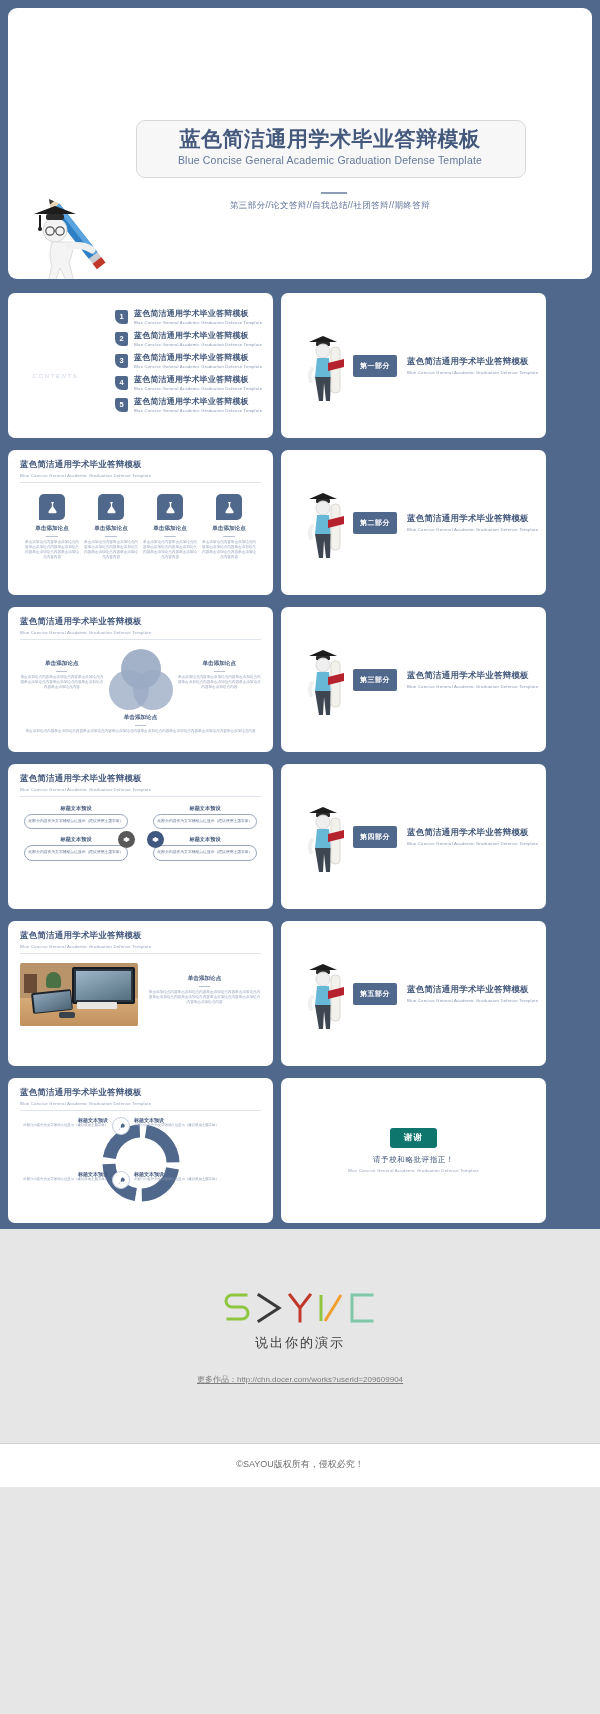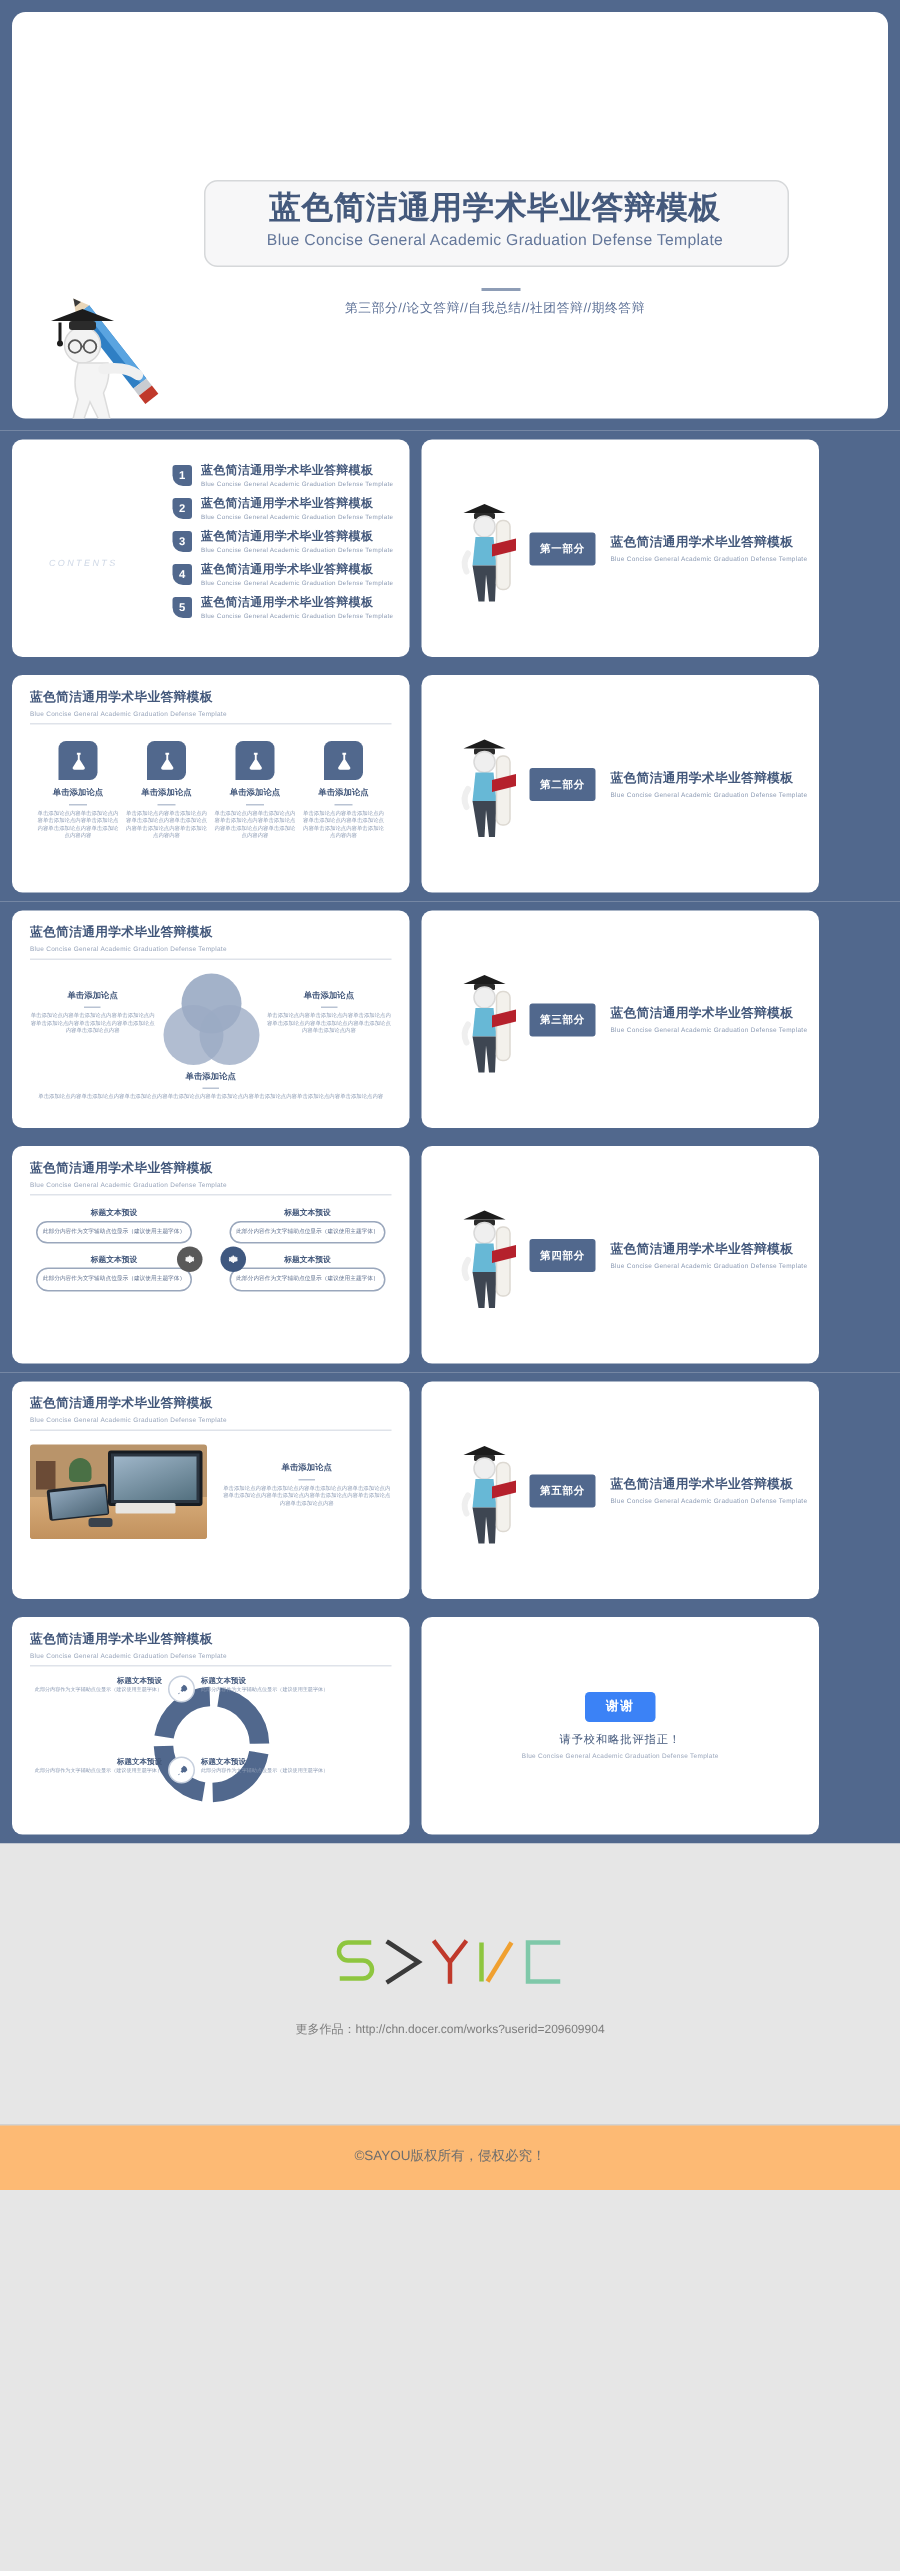--- a/index.html
+++ b/index.html
@@ -101,32 +101,32 @@
   .circ-slide{height:100%;position:relative;}
   .circ-stage{position:relative;height:100px;margin-top:4px;}
   .donut{position:absolute;left:50%;top:6px;transform:translateX(-50%);width:84px;height:84px;}
   .donut svg{width:84px;height:84px;display:block;}
   .cnode{position:absolute;}
   .cn-t{font-size:5px;font-weight:bold;color:#44597c;}
   .cn-b{font-size:3.4px;color:#8b9ab3;line-height:4.6px;}
 
   
   .thanks{height:100%;display:flex;flex-direction:column;align-items:center;justify-content:center;}
-  .th-chip{background:#3b82f6;color:#fff;font-size:8.5px;font-weight:bold;padding:4px 14px;border-radius:3px;letter-spacing:1px;}
+  .th-chip{background:#0f766e;color:#fff;font-size:8.5px;font-weight:bold;padding:4px 14px;border-radius:3px;letter-spacing:1px;}
   .th-zh{font-size:7.5px;color:#44597c;margin-top:7px;letter-spacing:.6px;}
   .th-en{font-size:4.3px;color:#9aa6bb;margin-top:3px;letter-spacing:.2px;}
 
   
   .footer{background:#e6e6e6;padding:52px 0 0;text-align:center;}
   .logo{display:flex;justify-content:center;align-items:flex-end;gap:3px;height:44px;}
   .logo svg{display:block;}
   .f-say{font-size:10px;color:#5b5b5b;letter-spacing:1.2px;margin-top:14px;font-weight:bold;}
   .f-zh{font-size:13px;color:#3a3a3a;margin-top:9px;letter-spacing:2px;}
-  .f-link{font-size:8px;color:#7d7d7d;margin-top:22px;}
-  .copy{margin-top:58px;border-top:1px solid #d2d2d2;padding:14px 0 16px;font-size:9px;color:#6e6e6e;background:#fdba74;}
+  .f-link{font-size:8px;color:#7d7d7d;margin-top:22px;text-decoration:underline;}
+  .copy{margin-top:58px;border-top:1px solid #d2d2d2;padding:14px 0 16px;font-size:9px;color:#6e6e6e;background:#ffffff;}
 </style>
 </head>
 <body>
 
 <div class="page">
 
   <div class="cover-wrap">
     <div class="cover">
       <div class="mascot">
         <svg viewBox="0 0 110 100">
@@ -555,17 +555,18 @@
           <path d="M4 4 L14 17 L24 4 M14 17 L14 30" stroke="#c0392b" stroke-width="3" fill="none" stroke-linecap="square"></path>
         </svg>
       <svg width="28" height="34" viewBox="0 0 28 34">
           <path d="M24 4 L8 30" stroke="#f0a030" stroke-width="3" fill="none"></path>
           <path d="M4 4 L4 30" stroke="#8ec63f" stroke-width="3" fill="none"></path>
         </svg>
       <svg width="28" height="34" viewBox="0 0 28 34">
           <path d="M24 4 H4 V30 H24" stroke="#7fc8a9" stroke-width="3" fill="none" stroke-linecap="square"></path>
         </svg>
     </div>
+    <div class="f-zh">说出你的演示</div>
     <div class="f-link">更多作品：http://chn.docer.com/works?userid=209609904</div>
     <div class="copy">©SAYOU版权所有，侵权必究！</div>
   </div>
 
 </div>
 
 </body></html>

